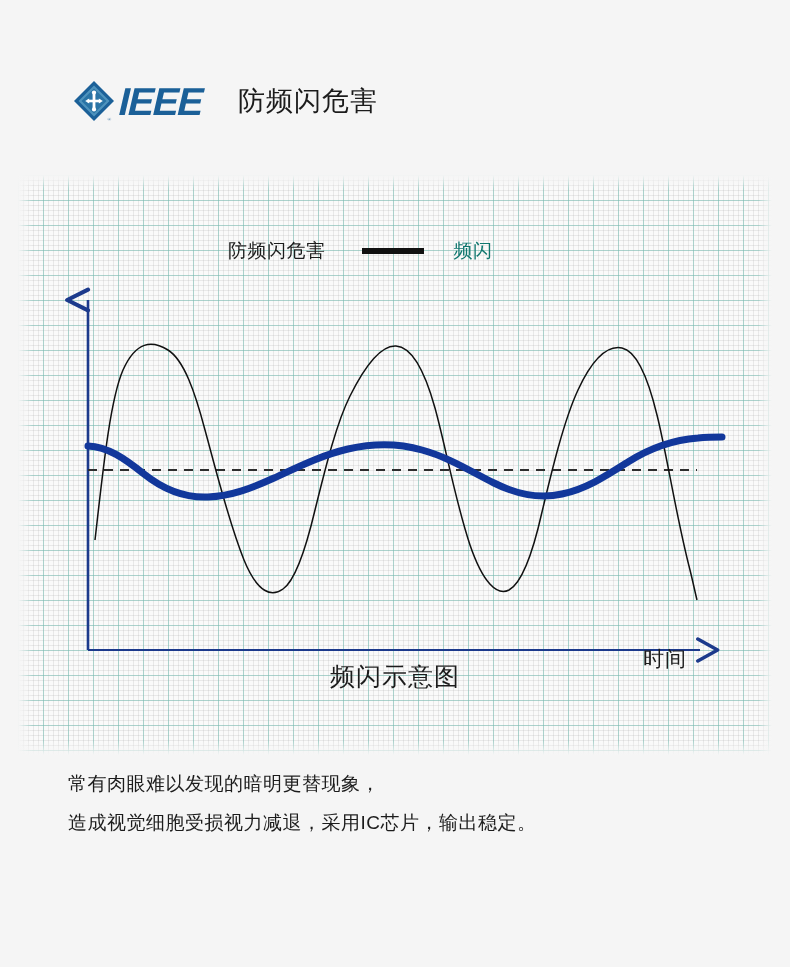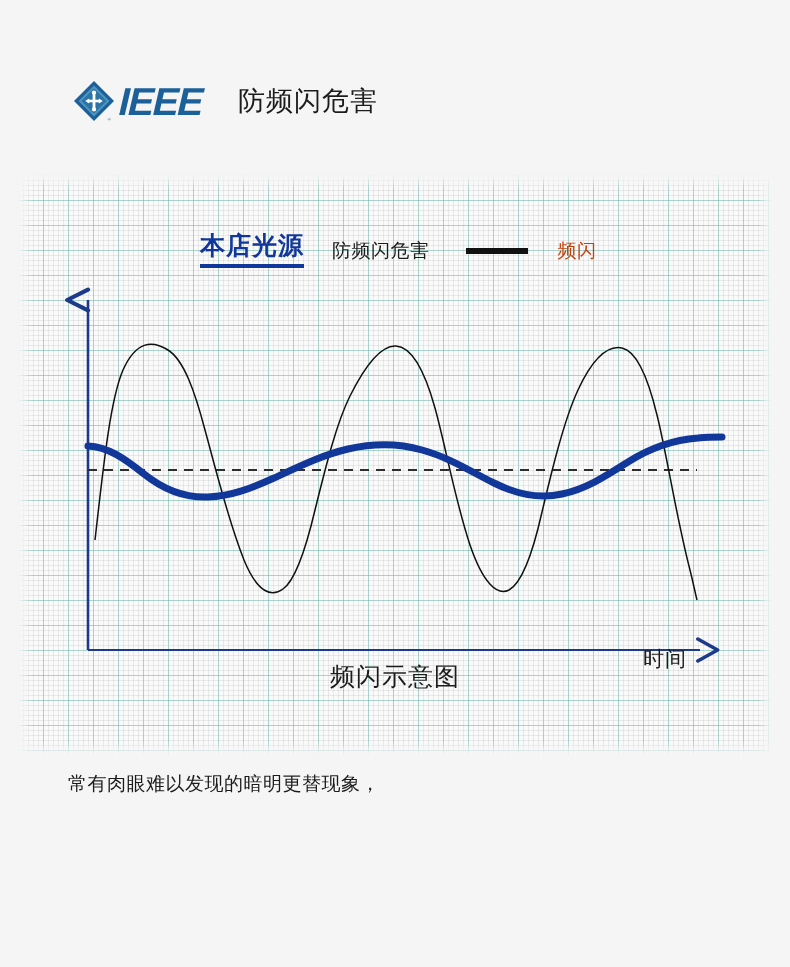--- a/index.html
+++ b/index.html
@@ -110,21 +110,21 @@
     margin-left: 36px;
     width: 62px;
     height: 6px;
     background: #111111;
     align-self: flex-start;
     margin-top: 16px;
   }
   .legend-swatch-label {
     margin-left: 30px;
     font-size: 19px;
-    color: #c2410c;
+    color: #0f766e;
     letter-spacing: 0.5px;
     align-self: flex-start;
     margin-top: 6px;
   }
 
   
   .chart-svg {
     position: absolute;
     left: 0;
     top: 0;
@@ -188,21 +188,20 @@
     <div class="ieee-word">IEEE</div>
   </div>
   <div class="header-title">防频闪危害</div>
 </div>
 
 <div class="grid-panel">
   <div class="grid-fade"></div>
 </div>
 
 <div class="legend">
-  <div class="legend-primary">本店光源</div>
   <div class="legend-secondary">防频闪危害</div>
   <div class="legend-swatch"></div>
   <div class="legend-swatch-label">频闪</div>
 </div>
 
 <svg class="chart-svg" viewBox="0 0 790 967" xmlns="http://www.w3.org/2000/svg">
   <defs>
     <marker id="arrowUp" markerWidth="12" markerHeight="12" refX="5" refY="9" orient="auto-start-reverse">
       <path d="M1,9 L5,1 L9,9" fill="none" stroke="#1c3a8c" stroke-width="1.6" stroke-linecap="round" stroke-linejoin="round"></path>
     </marker>
@@ -247,13 +246,14 @@
            C586,489 606,476 628,462
            C650,448 672,440 698,438
            C708,437 716,437 722,437"></path>
 </svg>
 
 <div class="axis-x-label">时间</div>
 <div class="chart-caption">频闪示意图</div>
 
 <div class="description">
   <p>常有肉眼难以发现的暗明更替现象，</p>
+  <p>造成视觉细胞受损视力减退，采用IC芯片，输出稳定。</p>
 </div>
 
 </body></html>

